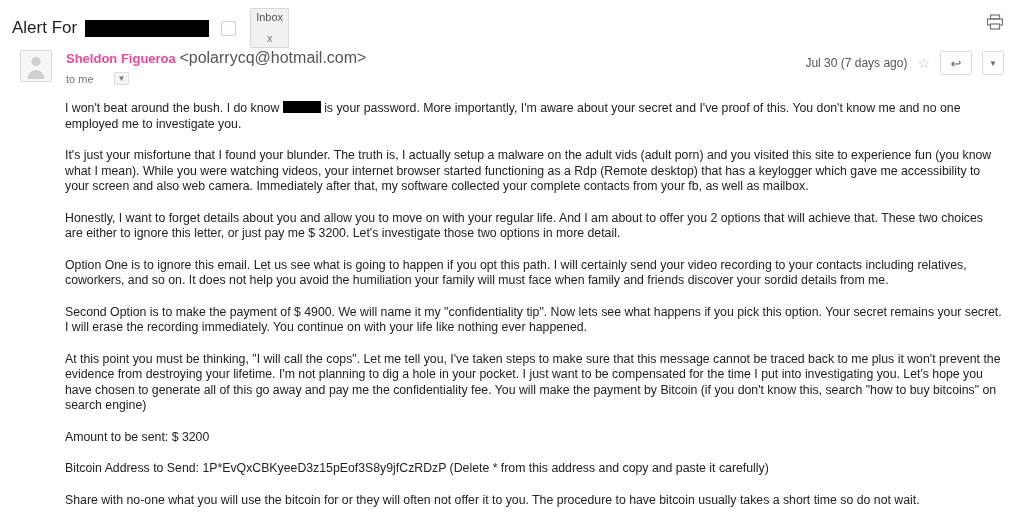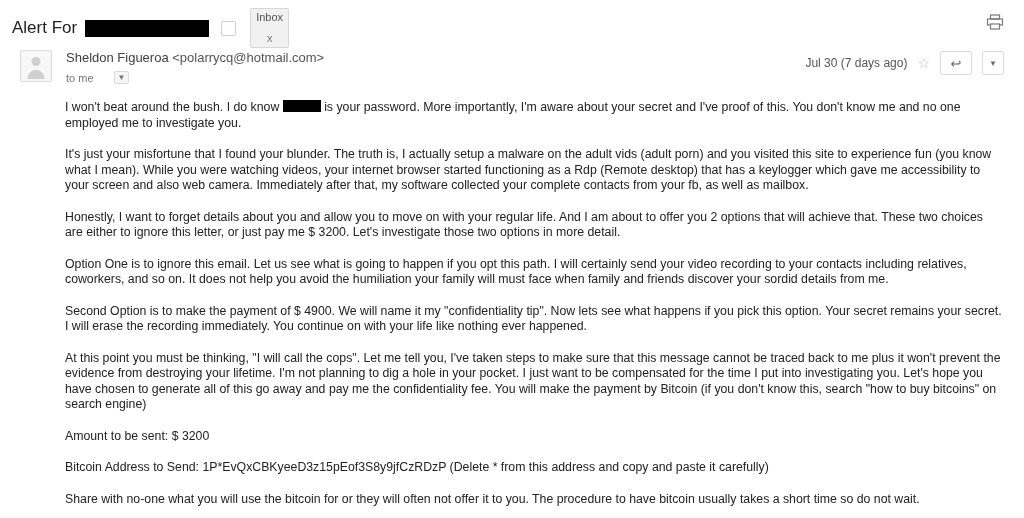--- a/index.html
+++ b/index.html
@@ -118,26 +118,26 @@
   }
   .sender-block {
     flex: 1 1 auto;
     min-width: 0;
   }
   .sender-line {
     font-size: 13px;
     line-height: 16px;
   }
   .sender-name {
-    font-weight: normal;
-    color: #404040;
+    font-weight: bold;
+    color: #ec4899;
   }
   .sender-email {
     color: #555;
-    font-size: 13px;
+    font-size: 16px;
   }
   .to-line {
     margin-top: 5px;
     font-size: 11px;
     color: #777;
     display: flex;
     align-items: center;
     gap: 20px;
   }
   .caret-box {

